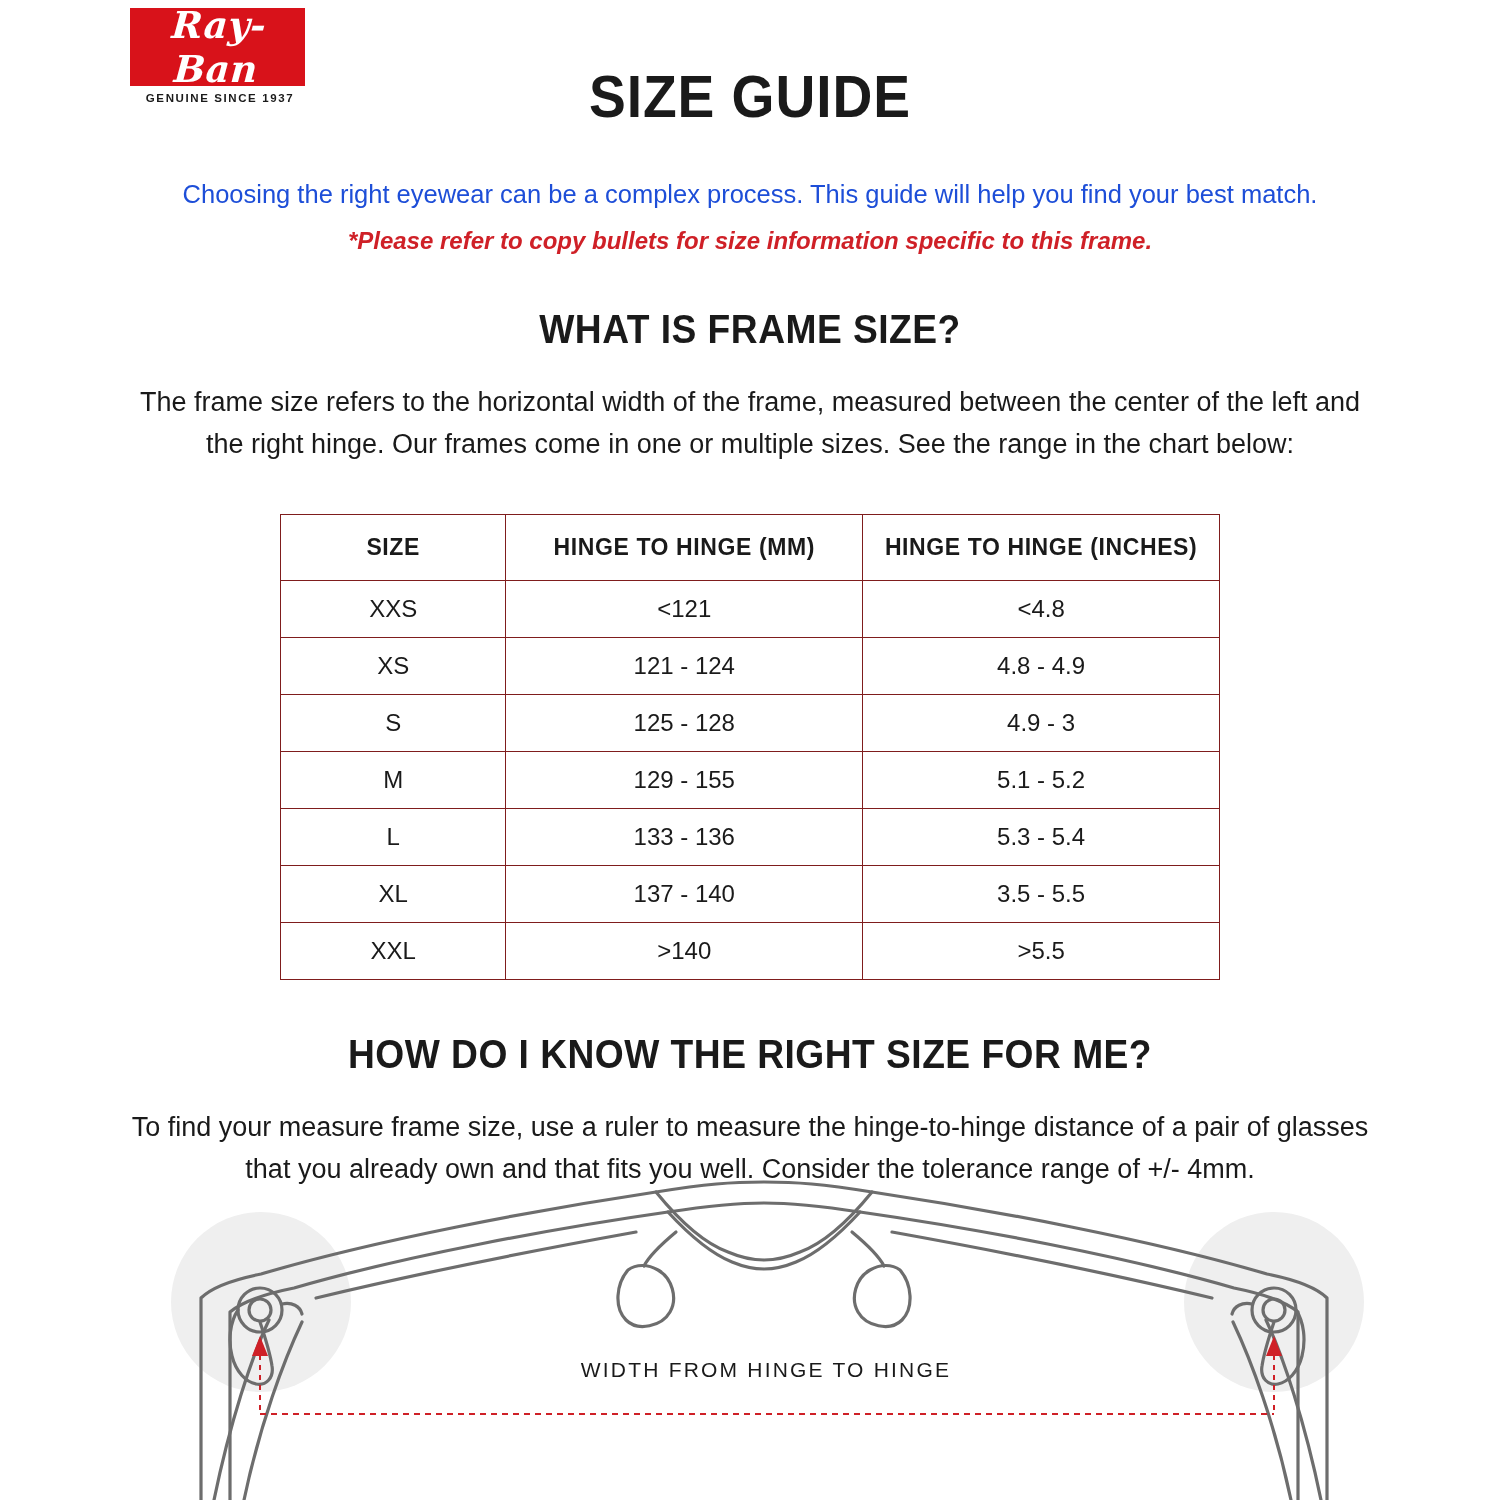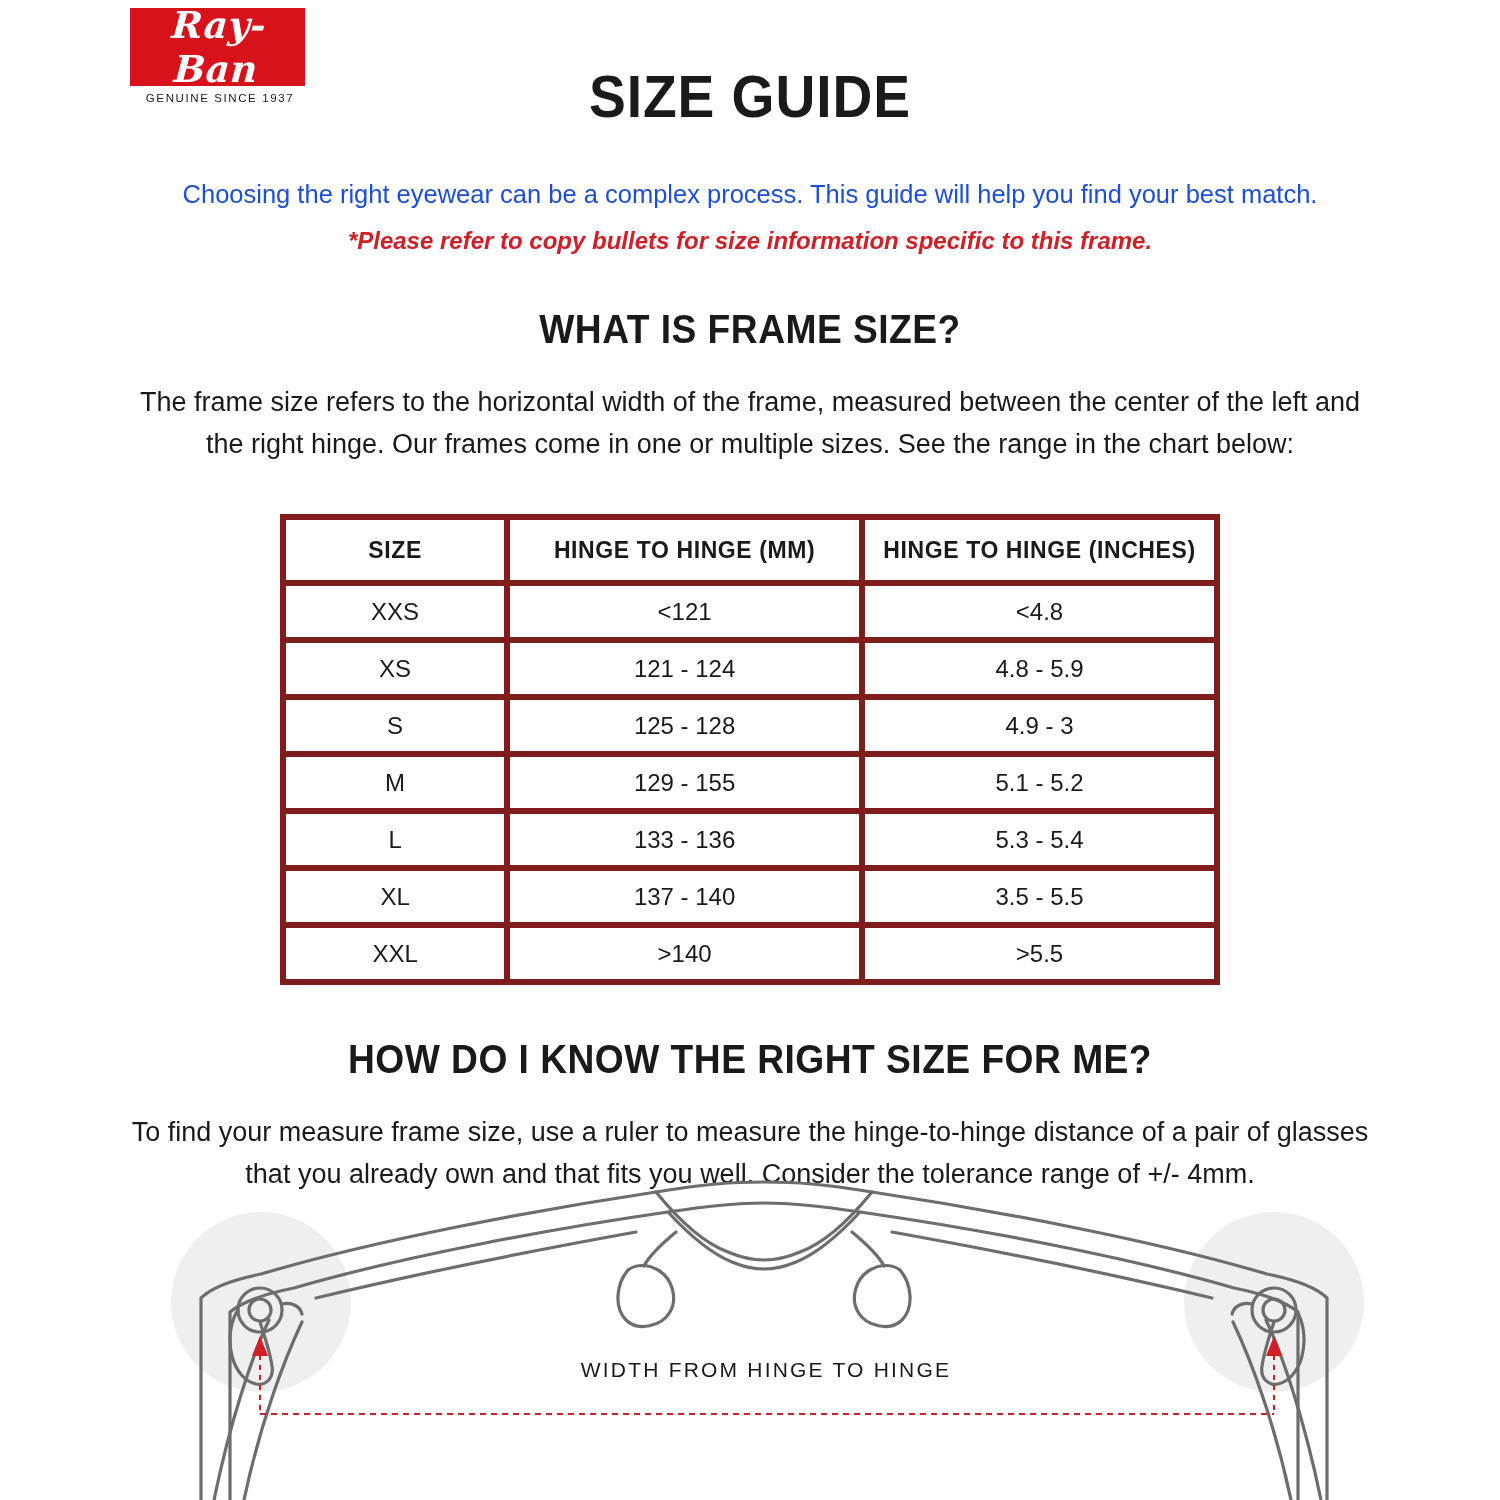--- a/index.html
+++ b/index.html
@@ -38,21 +38,21 @@
     font-family: "DejaVu Serif", serif;
     font-style: italic;
     font-weight: bold;
     font-size: 37px;
     letter-spacing: 0.5px;
     transform: skewX(-4deg);
   }
   .logo-tag {
     margin-top: 6px;
     font-size: 11.5px;
-    font-weight: normal;
+    font-weight: bold;
     letter-spacing: 1.6px;
     color: #1a1a1a;
     font-family: "Liberation Sans", sans-serif;
     text-align: center;
   }
 
   
   .content {
     position: absolute;
     top: 0;
@@ -110,21 +110,21 @@
     margin: 48px auto 0 auto;
     width: 940px;
   }
   table.size-table {
     width: 100%;
     border-collapse: collapse;
     table-layout: fixed;
   }
   table.size-table th,
   table.size-table td {
-    border: 6px solid #7f1d1d;
+    border: 1px solid #7f1d1d;
     text-align: center;
     font-size: 24px;
     height: 57px;
     font-weight: normal;
     color: #1a1a1a;
   }
   table.size-table th {
     font-weight: bold;
     font-size: 23px;
     letter-spacing: 0.6px;
@@ -196,21 +196,21 @@
       </thead>
       <tbody>
         <tr>
           <td>XXS</td>
           <td>&lt;121</td>
           <td>&lt;4.8</td>
         </tr>
         <tr>
           <td>XS</td>
           <td>121 - 124</td>
-          <td>4.8 - 5.9</td>
+          <td>4.8 - 4.9</td>
         </tr>
         <tr>
           <td>S</td>
           <td>125 - 128</td>
           <td>4.9 - 3</td>
         </tr>
         <tr>
           <td>M</td>
           <td>129 - 155</td>
           <td>5.1 - 5.2</td>

